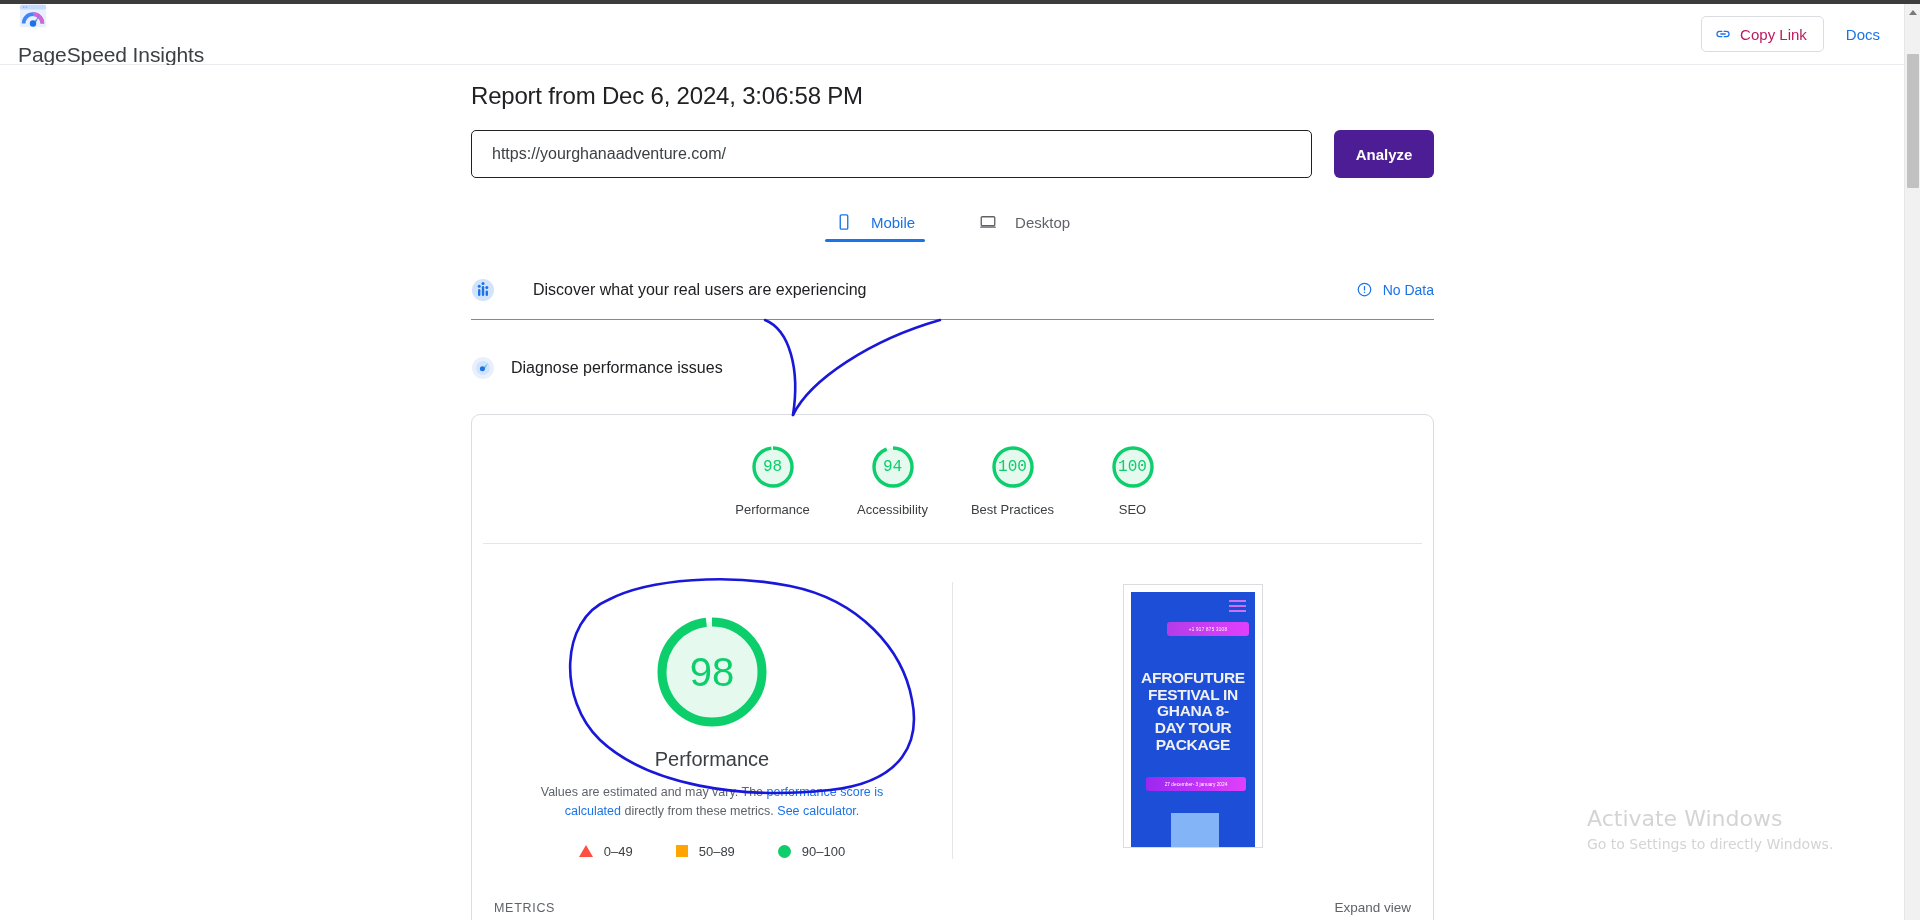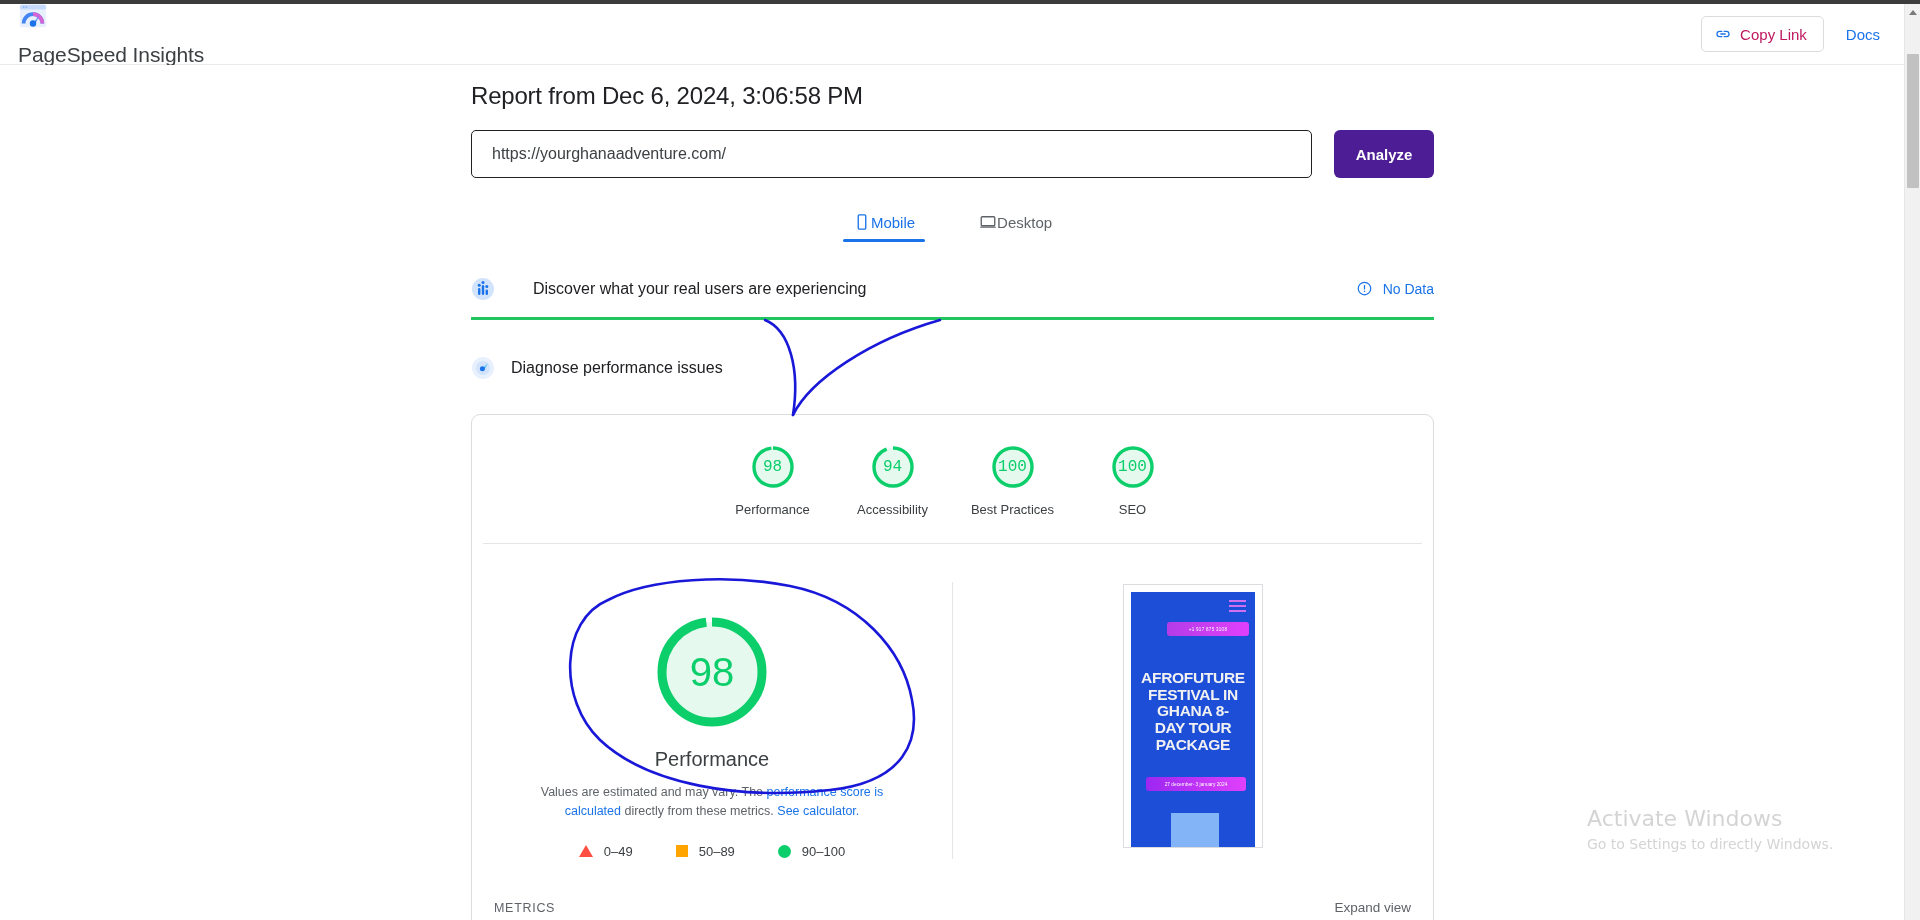--- a/index.html
+++ b/index.html
@@ -64,37 +64,37 @@
     width:100px; height:48px; border:none; border-radius:6px;
     background:#4c1d95; color:#fff; font-size:15px; font-weight:700;
     cursor:pointer; font-family:"Liberation Sans", sans-serif;
   }
 
   
   .ff-tabs {
     display:flex; justify-content:center; gap:44px; margin-top:29px;
   }
   .ff-tab {
-    display:flex; align-items:center; gap:0;
+    display:flex; align-items:center; gap:18px;
     padding:6px 10px 11px 10px; cursor:pointer;
     font-size:15px; color:#5f6368; position:relative;
   }
   .ff-tab.active { color:#1a73e8; }
   .ff-tab.active::after {
     content:""; position:absolute; left:0; right:0; bottom:0;
     height:3px; background:#1a73e8; border-radius:2px;
   }
   .ff-ico { width:18px; height:18px; display:block; }
 
   
   .sec-row {
     display:flex; align-items:center; gap:16px;
     height:60px; margin-top:18px;
   }
-  .sec-row.bordered { border-bottom:3px solid #22c55e;gap:38px; }
+  .sec-row.bordered { border-bottom:1px solid #22c55e;gap:38px; }
   .sec-ico { width:24px; height:24px; flex:0 0 24px; display:block; }
   .sec-label { font-size:16px; color:#202124; }
   .sec-right { margin-left:auto; display:flex; align-items:center; gap:11px; }
   .info-ico { width:15px; height:15px; display:block; }
   .no-data { color:#1a73e8; font-size:14px; cursor:pointer; }
 
   
   .card {
     margin-top:16px; border:1px solid #dadce0; border-radius:9px;
     background:#fff; overflow:hidden; position:relative;

